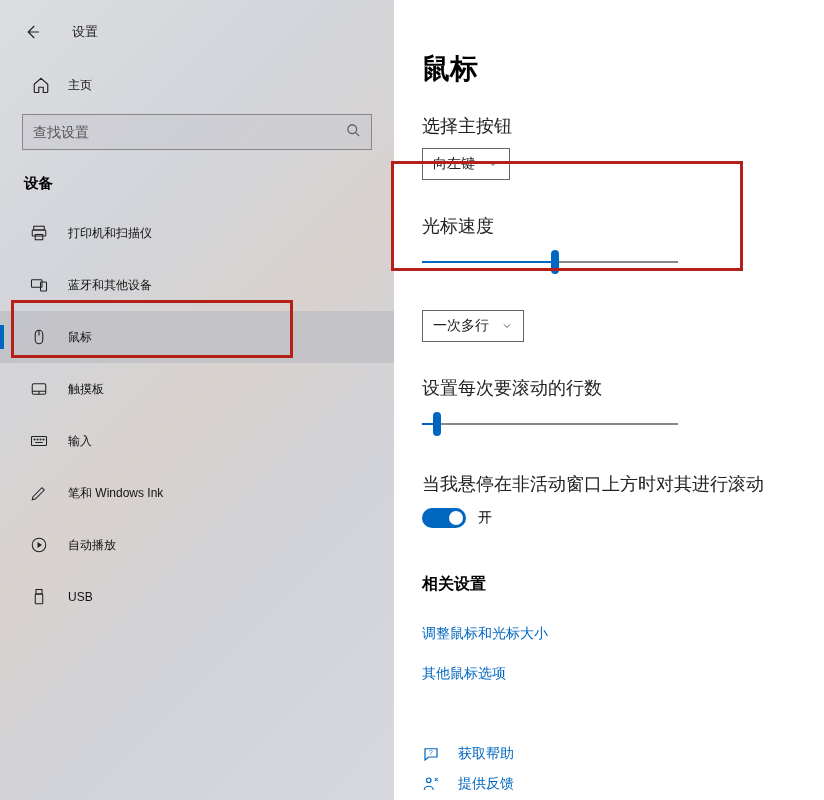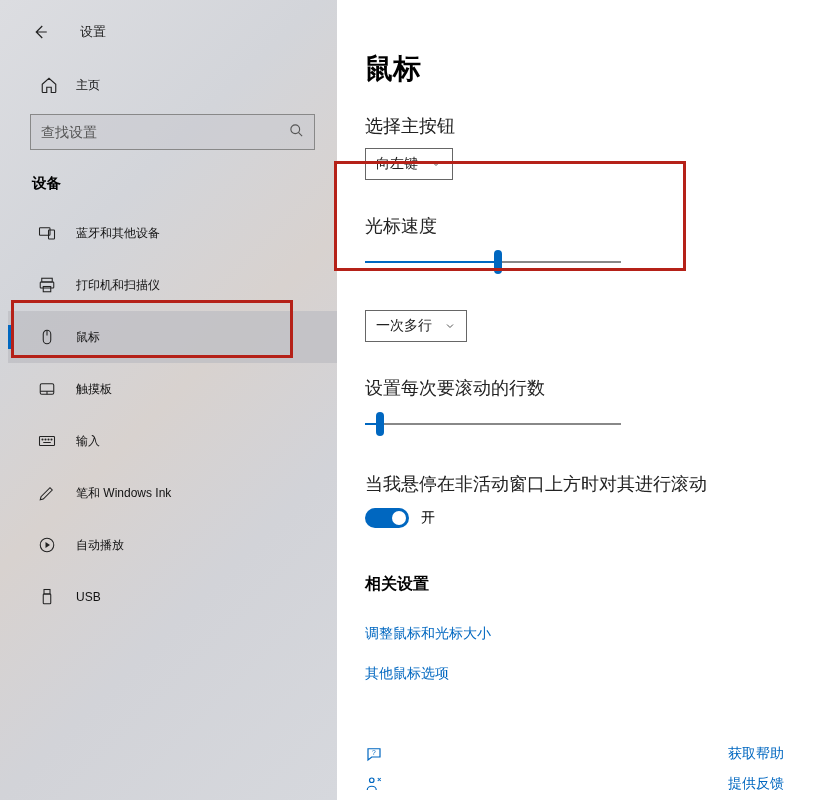--- a/index.html
+++ b/index.html
@@ -7,26 +7,25 @@
     font-family: "Microsoft YaHei", "Segoe UI", sans-serif;
     font-size: 14px;
     color: #000;
     width: 824px;
     height: 800px;
     overflow: hidden;
     display: flex;
     background: #fff;
   }
   .sidebar {
-    width: 337px;
+    width: 394px;
     height: 800px;
     background: linear-gradient(135deg, #dcdde1 0%, #d3d5da 28%, #d8d2cf 50%, #d2d3d8 70%, #d6d8dd 100%);
     position: relative;
     padding-top: 12px;
-    padding-left: 8px;
   }
   .topbar {
     display: flex;
     align-items: center;
     padding: 4px 12px 8px 16px;
     gap: 24px;
   }
   .back-btn {
     width: 32px;
     height: 32px;
@@ -207,21 +206,20 @@
   }
   .help-row {
     display:flex;
     align-items:center;
     gap: 18px;
     color:#0067c0;
     font-size:14px;
     cursor:pointer;
     margin-top: 10px;
     margin-bottom: 12px;
-    justify-content: space-between;
   }
   .help-icon { width:18px; height:18px; display:flex;align-items:center;justify-content:center;}
 
   
   .redbox {
     position: absolute;
     border: 3px solid #b52118;
     pointer-events: none;
   }
 </style>
@@ -257,36 +255,36 @@
           </svg>
       </span>
     </div>
   </div>
 
   <div class="group-header">设备</div>
 
   <div class="nav-item">
     <span class="nav-icon">
       <svg width="18" height="18" viewBox="0 0 24 24" fill="none" stroke="#222" stroke-width="1.4">
-          <rect x="2" y="5" width="14" height="10" rx="1"></rect>
-          <rect x="14" y="8" width="8" height="12" rx="1"></rect>
-        </svg>
-    </span>
-    <span class="nav-label">蓝牙和其他设备</span>
-  </div>
-
-  <div class="nav-item">
-    <span class="nav-icon">
-      <svg width="18" height="18" viewBox="0 0 24 24" fill="none" stroke="#222" stroke-width="1.4">
           <rect x="5" y="3" width="14" height="5"></rect>
           <rect x="3" y="8" width="18" height="8" rx="1"></rect>
           <rect x="7" y="14" width="10" height="7"></rect>
         </svg>
     </span>
     <span class="nav-label">打印机和扫描仪</span>
+  </div>
+
+  <div class="nav-item">
+    <span class="nav-icon">
+      <svg width="18" height="18" viewBox="0 0 24 24" fill="none" stroke="#222" stroke-width="1.4">
+          <rect x="2" y="5" width="14" height="10" rx="1"></rect>
+          <rect x="14" y="8" width="8" height="12" rx="1"></rect>
+        </svg>
+    </span>
+    <span class="nav-label">蓝牙和其他设备</span>
   </div>
 
   <div class="nav-item selected">
     <span class="nav-icon">
       <svg width="18" height="18" viewBox="0 0 24 24" fill="none" stroke="#222" stroke-width="1.4">
           <rect x="7" y="3" width="10" height="18" rx="5"></rect>
           <line x1="12" y1="3" x2="12" y2="10"></line>
         </svg>
     </span>
     <span class="nav-label">鼠标</span>

